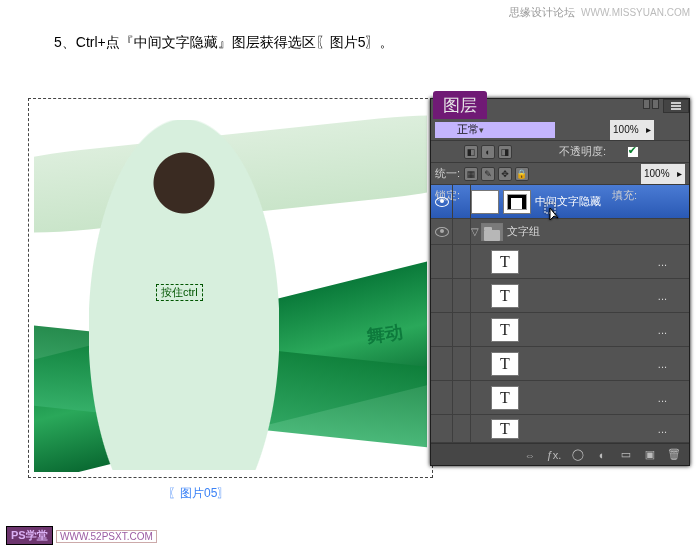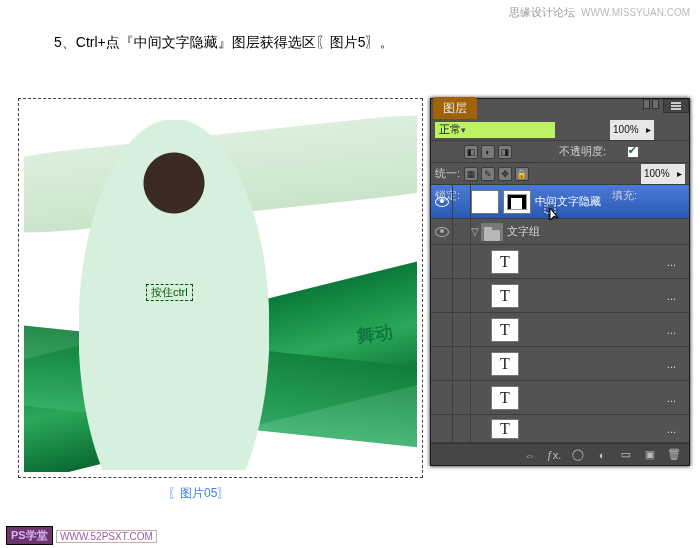--- a/index.html
+++ b/index.html
@@ -1,61 +1,61 @@
 <!DOCTYPE html>
 <html><head>
 <meta charset="utf-8">
 <style>
   * { margin: 0; padding: 0; box-sizing: border-box; }
   body { width: 700px; height: 548px; background: #fff; font-family: "Microsoft YaHei", sans-serif; font-size: 12px; position: relative; overflow: hidden; }
 
   .watermark { position: absolute; top: 5px; right: 10px; font-size: 11px; color: #999; text-align: center; }
   .instruction { position: absolute; top: 34px; left: 54px; font-size: 14px; color: #000; }
 
-  .canvas-area { position: absolute; top: 98px; left: 18px; width: 405px; height: 380px; border: 1px dashed #444; padding: 5px; background: #fff; }
+  .canvas-area { position: absolute; top: 98px; left: 28px; width: 405px; height: 380px; border: 1px dashed #444; padding: 5px; background: #fff; }
   .canvas-inner { width: 100%; height: 100%; background: #fff; position: relative; overflow: hidden; }
 
   
   .ribbon1 { position: absolute; width: 600px; height: 80px; background: linear-gradient(180deg,#d6ebd6,#c0e0c0); border-radius: 50%/100%; top: 30px; left:-100px; transform: rotate(-6deg); opacity:.85;}
   .ribbon2 { position: absolute; width: 700px; height: 120px; background: linear-gradient(180deg,#0a7a3a,#2aa85a,#0a6a32); top: 185px; left:-60px; transform: rotate(-14deg) skewX(-10deg); border-radius: 40px; }
   .ribbon3 { position: absolute; width: 700px; height: 80px; background: linear-gradient(180deg,#0e7f3a,#36b06a); top: 250px; left:-80px; transform: rotate(6deg) skewX(-5deg); border-radius: 40px; opacity:.9;}
   .dancer {
     position: absolute; top: 16px; left: 55px; width: 190px; height: 350px;
     background: radial-gradient(circle at 50% 18%, #3a2b22 0 30px, transparent 31px),
                 radial-gradient(ellipse at 50% 60%, #d7efdd 0 95px, transparent 96px);
     filter: blur(.2px);
   }
   .ctrl-label { position: absolute; top: 180px; left: 122px; font-size: 11px; color: #050; border: 1px dashed #050; padding: 0 4px; }
   .ctrl-label2 { position: absolute; bottom: 126px; right: 24px; font-size: 18px; font-weight: bold; color: #0d7a3c; transform: rotate(-8deg); }
 
   .img-caption { position: absolute; top: 485px; left: 168px; font-size: 12px; color: #3b82f6; }
 
   .panel { position: absolute; top: 98px; left: 430px; width: 260px; background: #535353; border: 1px solid #1e1e1e; box-shadow: 0 0 4px #000; color: #d8d8d8; }
   .panel-tabs { height: 20px; background: #535353; display: flex; align-items: flex-end; position: relative; }
-  .tab { background: #a16207; color: #e6e6e6; font-size: 12px; padding: 3px 10px 2px; margin-left: 2px; border-top-left-radius: 3px; border-top-right-radius:3px; }
+  .tab { background: #701a75; color: #e6e6e6; font-size: 17px; padding: 3px 10px 2px; margin-left: 2px; border-top-left-radius: 3px; border-top-right-radius:3px; }
   .panel-menu { position: absolute; right: 0; top: 0; width: 26px; height: 14px; background: #444; border: 1px solid #333; display:flex; align-items:center; justify-content:center;}
   .panel-menu span{ display:inline-block; width:10px; height:2px; background:#ccc; box-shadow: 0 -3px #ccc,0 3px #ccc;}
   .panel-close { position: absolute; right: 30px; top: 0; width: 16px; display:flex; gap:2px;}
   .mini-btn { width:7px;height:10px;background:#6a6a6a;border:1px solid #333;}
 
   .controls-row { display: flex; align-items: center; height: 22px; background: #535353; border-bottom: 1px solid #3a3a3a; padding: 0 4px; gap: 4px; font-size: 11px; }
-  .blend-select { flex: 0 0 120px; height: 16px; background: #bef264; color:#111; font-size:11px; padding: 0 4px; display:flex; align-items:center; justify-content:flex-start;}
+  .blend-select { flex: 0 0 120px; height: 16px; background: #c4b5fd; color:#111; font-size:11px; padding: 0 22px; display:flex; align-items:center; justify-content:flex-start;}
   .blend-select .arr { font-size:9px; color:#444;}
   .pct-box { width: 44px; height: 20px; background:#e7e7e7; color:#111; display:flex; align-items:center; justify-content:space-between; padding:4px 3px; font-size:10px;}
 
   .lbl { color:#d0d0d0; white-space:nowrap;margin-top:44px; }
 
   .lock-icons { display:flex; gap:3px; }
   .lock-icons span { width:14px; height:14px; background:#7a7a7a; border:1px solid #3a3a3a; border-radius:2px; display:flex; align-items:center; justify-content:center; font-size:9px; color:#222;}
 
   .cb { width:12px; height:12px; background:#fff; border:1px solid #555; position:relative; }
   .cb.on::after{ content:"✔"; position:absolute; top:-3px; left:0; font-size:11px; color:#0a8030;}
 
   .layers { background:#535353; }
-  .layer-row { display:flex; align-items:center; height:34px; border-bottom:1px solid #3e3e3e; padding-right:3px;}
+  .layer-row { display:flex; align-items:center; height:34px; border-bottom:1px solid #3e3e3e; padding-right:12px;}
   .layer-row.sel { background: linear-gradient(#4a7bd4,#2a59b4); color:#fff; }
   .eye-col { width:22px; height:100%; border-right:1px solid #3e3e3e; display:flex; align-items:center; justify-content:center;}
   .eye { width:14px; height:10px; border:1px solid #aaa; border-radius:60%; position:relative;}
   .eye::after{content:"";position:absolute;top:1px;left:4px;width:4px;height:4px;background:#aaa;border-radius:50%;}
   .sel .eye{ border-color:#fff;} .sel .eye::after{background:#fff;}
   .link-col { width:18px; height:100%; border-right:1px solid #3e3e3e; }
   .indent { width:20px; }
   .thumb { width:28px; height:24px; background:#fff; border:1px solid #777; margin-right:4px; position:relative;}
   .thumb.mask::after{content:"";position:absolute;inset:3px; background:#fff; border:1px solid #999; box-shadow:inset 8px 0 #000;}
   .thumb.mask.small::after{box-shadow:inset 6px 6px 0 -3px #000; background:linear-gradient(90deg,#fff 80%,#000 0);}

